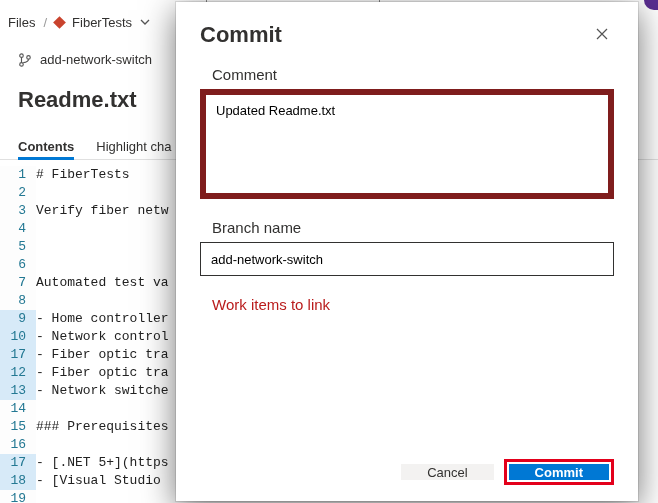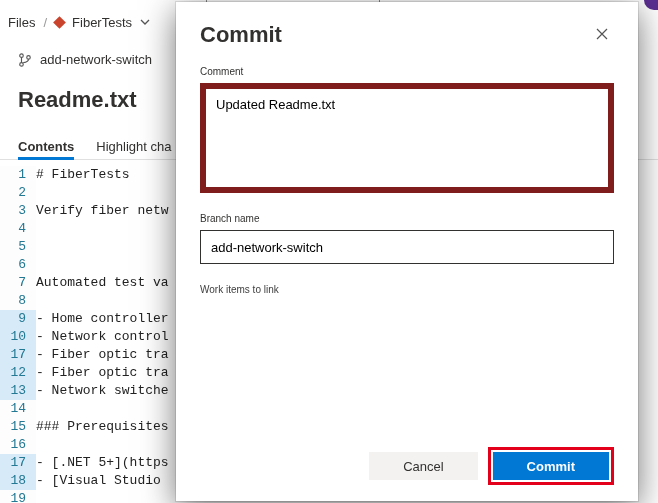--- a/index.html
+++ b/index.html
@@ -88,22 +88,22 @@
     flex-direction:column;
   }
   .dialog-header {
     display:flex;
     align-items:flex-start;
     justify-content:space-between;
     margin-bottom: 18px;
   }
   .dialog-title { font-size: 22px; font-weight:600; }
   .close-x { width:24px; height:24px; cursor:pointer; display:flex; align-items:center; justify-content:center;}
-  .field-label { font-size:10px; color:#323130; margin-bottom:6px; }
-  .field-label.muted { color:#404040; }
+  .field-label { font-size:15px; color:#323130; margin-bottom:6px;margin-left:12px; }
+  .field-label.muted { color:#b91c1c; }
   .comment-box {
     width:100%;
     height:110px;
     border:6px solid #7f1d1d;
     padding:8px 10px;
     font: inherit;
     resize:none;
     outline:none;
     margin-bottom: 20px;
   }
@@ -131,22 +131,22 @@
   }
   .combo .chevd { color:#555; }
   .dialog-footer {
     margin-top:auto;
     display:flex;
     justify-content:flex-end;
     gap:10px;
     align-items:center;
   }
   .btn {
-    height:28px;
-    padding: 0 34px;
+    height:16px;
+    padding: 0 26px;
     font: inherit;
     font-size:13px;
     border:none;
     cursor:pointer;
     display:flex;
     align-items:center;
     justify-content:center;
   }
   .btn-secondary { background:#f3f2f1; color:#323130;}
   .btn-primary { background:#0078d4; color:#fff; font-weight:600;}

